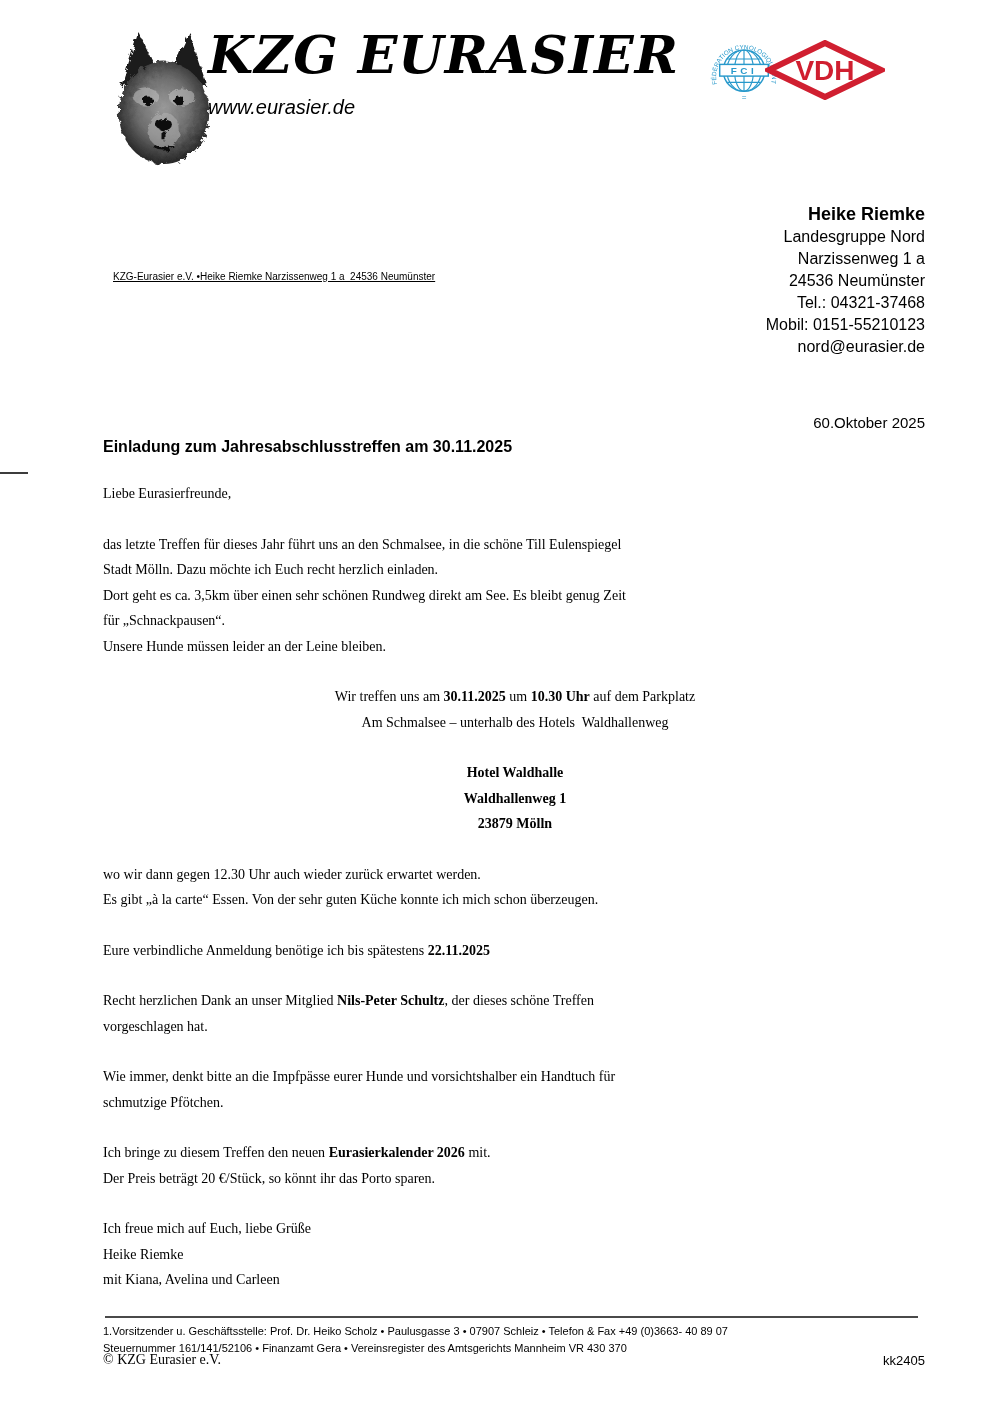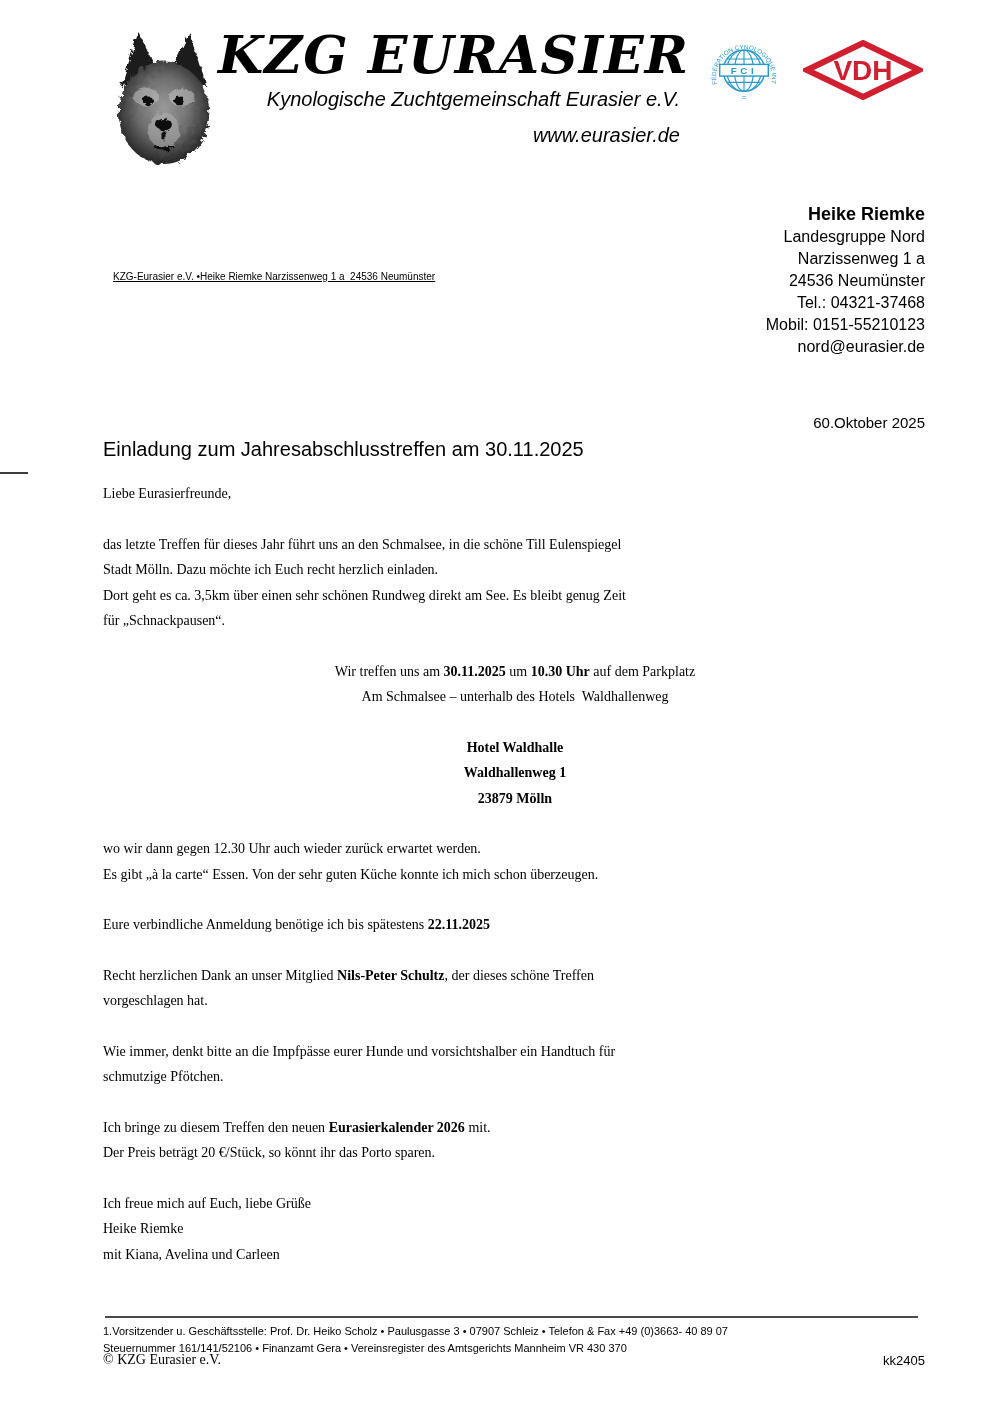--- a/index.html
+++ b/index.html
@@ -3,50 +3,50 @@
 <meta charset="utf-8">
 <style>
   * { margin:0; padding:0; box-sizing:border-box; }
   html,body { background:#ffffff; }
   .page {
     position:relative; width:996px; height:1409px; background:#ffffff;
     overflow:hidden; font-family:"Liberation Sans", sans-serif; color:#000;
   }
   
   .dog-logo { position:absolute; left:105px; top:25px; width:118px; height:145px; }
-  .org-block { position:absolute; left:218px; top:26px; width:462px; text-align:right; }
+  .org-block { position:absolute; left:208px; top:26px; width:462px; text-align:left; }
   .org-name {
     font-family:"DejaVu Serif", serif; font-style:italic; font-weight:bold;
     font-size:52px; line-height:1.1; letter-spacing:1px; white-space:nowrap;
   }
   .org-subtitle {
     font-family:"Liberation Sans", sans-serif; font-style:italic;
     font-size:20px; margin-top:5px; white-space:nowrap;
   }
   .org-website {
     font-family:"Liberation Sans", sans-serif; font-style:italic;
     font-size:20px; margin-top:13px; white-space:nowrap;
   }
   .fci-logo { position:absolute; left:708px; top:28px; width:72px; height:80px; }
-  .vdh-logo { position:absolute; left:803px; top:40px; width:120px; height:60px; }
+  .vdh-logo { position:absolute; left:765px; top:40px; width:120px; height:60px; }
   
   .sender-line {
     position:absolute; left:113px; top:229px; font-size:10px;
     text-decoration:underline; white-space:nowrap;margin-top:42px;
   }
   .contact {
     position:absolute; right:71px; top:202px; text-align:right;
     font-size:16px; line-height:22px;
   }
   .contact-name { font-size:18px; font-weight:bold; line-height:24px; }
   .fold-mark { position:absolute; left:0; top:472px; width:28px; height:2px; background:#3c3c3c; }
   
   .letter-date { position:absolute; right:71px; top:414px; font-size:15px; white-space:nowrap; }
   .letter-title {
-    position:absolute; left:103px; top:438px; font-size:20px; font-weight:normal; white-space:nowrap;
+    position:absolute; left:103px; top:438px; font-size:16px; font-weight:bold; white-space:nowrap;
   }
   .letter-body {
     position:absolute; left:103px; top:481px; width:824px;
     font-family:"Liberation Serif", serif; font-size:14px; line-height:25.5px;
   }
   .letter-body .block + .block { margin-top:25px; }
   .letter-body .line { white-space:pre; }
   .letter-body .block.center { text-align:center; }
   .letter-body .b { font-weight:bold; }
   
@@ -92,21 +92,20 @@
         <ellipse cx="44" cy="76" rx="5.5" ry="4.5" fill="#0a0a0a"></ellipse>
         <ellipse cx="76" cy="76" rx="5.5" ry="4.5" fill="#0a0a0a"></ellipse>
         <ellipse cx="60" cy="100" rx="8" ry="6" fill="#0a0a0a"></ellipse>
         <path d="M60,106 L60,116 M50,122 Q60,128 70,122" stroke="#0a0a0a" stroke-width="3" fill="none"></path>
       </g>
     </svg>
   </div>
 
   <div class="org-block">
     <div class="org-name">KZG EURASIER</div>
-    <div class="org-subtitle">Kynologische Zuchtgemeinschaft Eurasier e.V.</div>
     <div class="org-website">www.eurasier.de</div>
   </div>
 
   <div class="fci-logo">
     <svg viewBox="0 0 80 84" width="72" height="80" aria-hidden="true">
       <defs>
         <path id="fciArc" d="M 10,60 A 31,31 0 1 1 70,60"></path>
         <clipPath id="globeClip">
             <circle cx="40" cy="45" r="23"></circle>
           </clipPath>
@@ -157,20 +156,21 @@
   <div class="letter-title">Einladung zum Jahresabschlusstreffen am 30.11.2025</div>
   <div class="letter-body" id="letter-body">
       <div class="block left">
         <div class="line"><span>Liebe Eurasierfreunde,</span></div>
       </div>
       <div class="block left">
         <div class="line"><span>das letzte Treffen für dieses Jahr führt uns an den Schmalsee, in die schöne Till Eulenspiegel</span></div>
         <div class="line"><span>Stadt Mölln. Dazu möchte ich Euch recht herzlich einladen.</span></div>
         <div class="line"><span>Dort geht es ca. 3,5km über einen sehr schönen Rundweg direkt am See. Es bleibt genug Zeit</span></div>
         <div class="line"><span>für „Schnackpausen“.</span></div>
+        <div class="line"><span>Unsere Hunde müssen leider an der Leine bleiben.</span></div>
       </div>
       <div class="block center">
         <div class="line"><span>Wir treffen uns am </span><span class="b">30.11.2025</span><span> um </span><span class="b">10.30 Uhr</span><span> auf dem Parkplatz</span></div>
         <div class="line"><span>Am Schmalsee – unterhalb des Hotels&nbsp; Waldhallenweg</span></div>
       </div>
       <div class="block center">
         <div class="line"><span class="b">Hotel Waldhalle</span></div>
         <div class="line"><span class="b">Waldhallenweg 1</span></div>
         <div class="line"><span class="b">23879 Mölln</span></div>
       </div>

